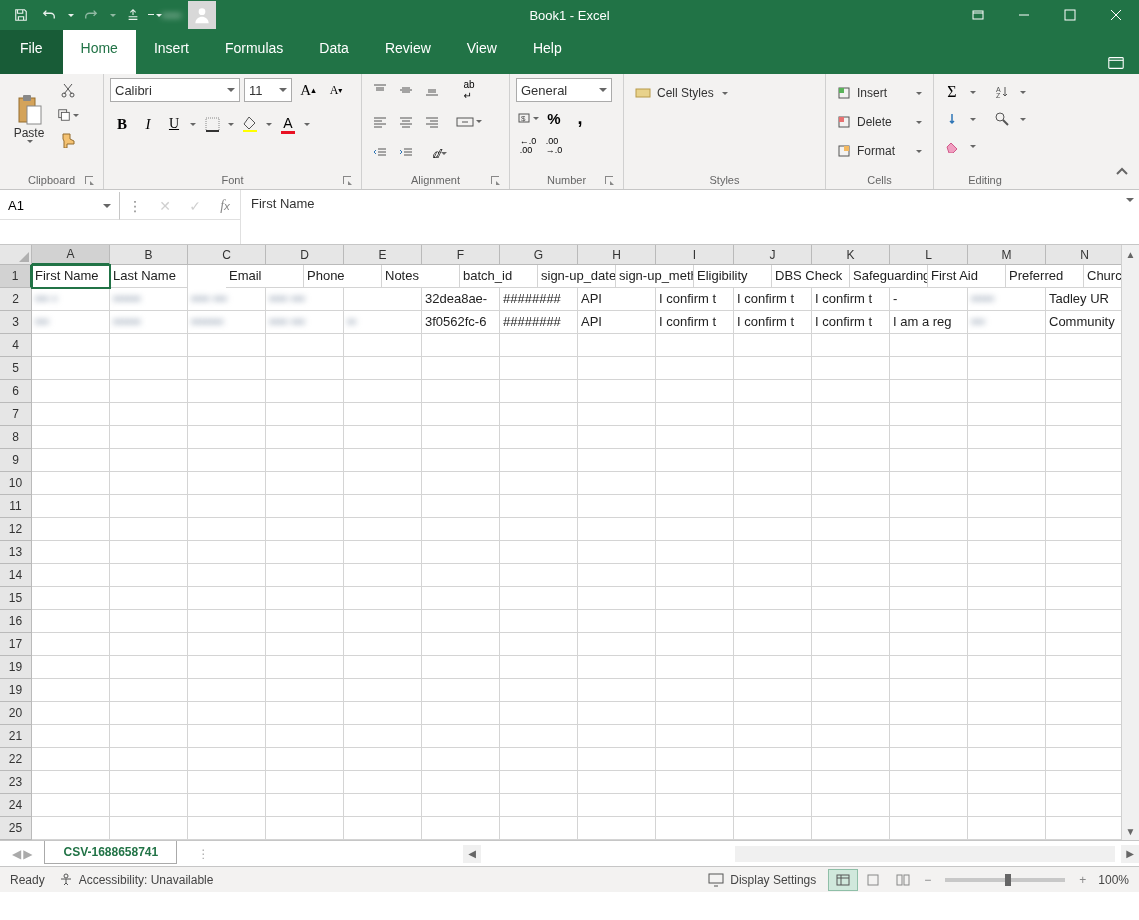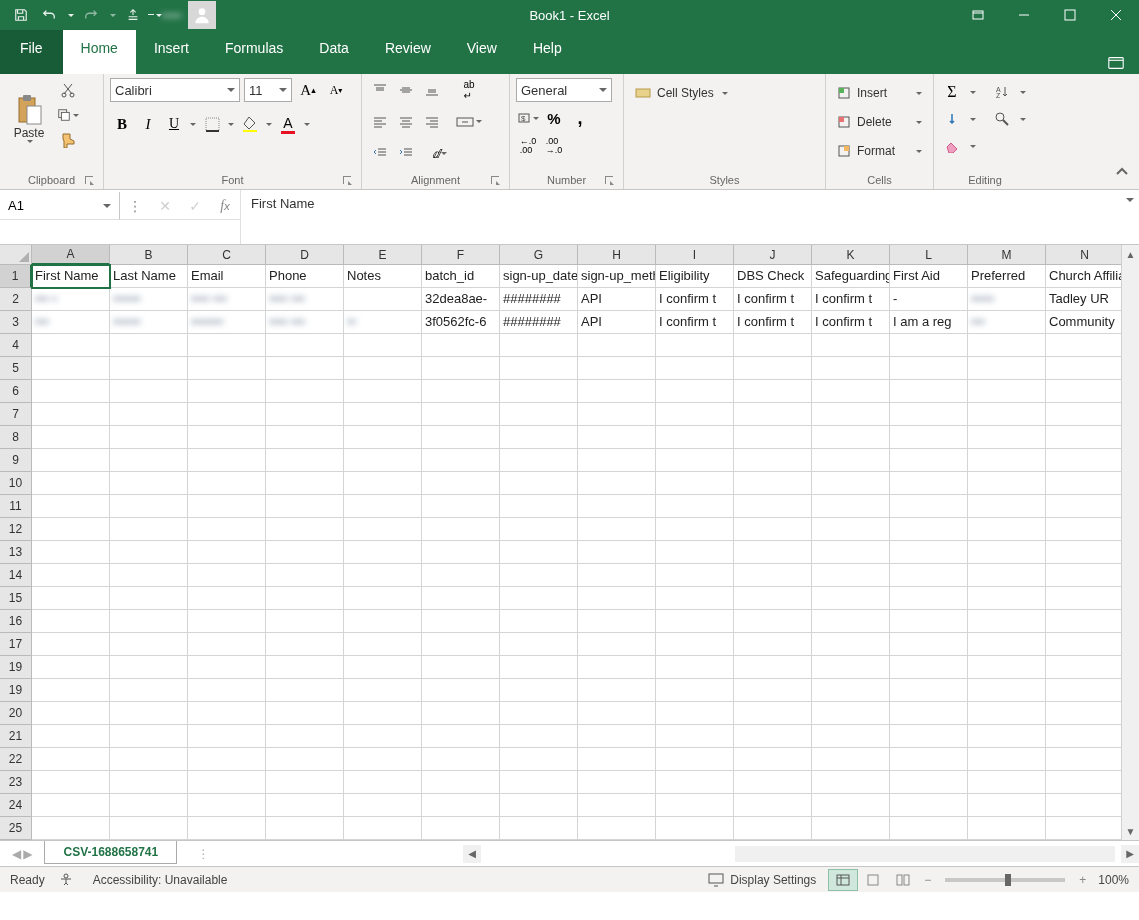--- a/index.html
+++ b/index.html
@@ -91,21 +91,21 @@
   .hscroll-track{flex:1;height:16px;background:#f0f0f0;margin:0 2px;position:relative;max-width:380px;margin-left:auto;margin-right:6px}
   .hscroll .arr{width:18px;height:18px;background:#f0f0f0;display:flex;align-items:center;justify-content:center;font-size:10px;color:#666}
 
   
   .status-bar{height:26px;background:var(--ribbon-bg);border-top:1px solid #c6c6c6;display:flex;align-items:center;font-size:12px;color:#444;padding:0 10px;gap:14px}
   .status-bar .views{margin-left:auto;display:flex;align-items:center;gap:0}
   .view-btn{width:30px;height:22px;display:flex;align-items:center;justify-content:center;border:1px solid transparent}
   .view-btn.act{background:#d0e8dc;border-color:#8fbfa8}
   .zoom-slider{width:120px;height:4px;background:#c8c8c8;margin:0 8px;position:relative}
   .zoom-slider::after{content:"";position:absolute;left:50%;top:-4px;width:6px;height:12px;background:#666}
-  .accessibility{display:flex;align-items:flex-start;gap:20px}
+  .accessibility{display:flex;align-items:flex-start;gap:6px}
 </style>
 </head>
 <body>
 
 <div class="titlebar">
   <div class="qat">
     <div class="qat-btn">
         <svg viewBox="0 0 16 16">
           <path d="M2 2h10l2 2v10H2z M4 2v4h6V2 M5 14v-4h6v4" fill="none" stroke="#fff" stroke-width="1.3"></path>
         </svg>
@@ -541,21 +541,21 @@
       <div class="row-h">21</div>
       <div class="row-h">22</div>
       <div class="row-h">23</div>
       <div class="row-h">24</div>
       <div class="row-h">25</div>
     </div>
   <div class="cells" id="cells">
       <div class="row">
         <div class="cell selected" style="width: 78px;">First Name</div>
         <div class="cell" style="width: 78px;">Last Name</div>
-        <div class="cell" style="width: 78px;">Email</div>
+        <div class="cell" style="width: 78px; margin-left: 38px;">Email</div>
         <div class="cell" style="width: 78px;">Phone</div>
         <div class="cell" style="width: 78px;">Notes</div>
         <div class="cell" style="width: 78px;">batch_id</div>
         <div class="cell" style="width: 78px;">sign-up_date</div>
         <div class="cell" style="width: 78px;">sign-up_method</div>
         <div class="cell" style="width: 78px;">Eligibility</div>
         <div class="cell" style="width: 78px;">DBS Check</div>
         <div class="cell" style="width: 78px;">Safeguarding</div>
         <div class="cell" style="width: 78px;">First Aid</div>
         <div class="cell" style="width: 78px;">Preferred</div>

